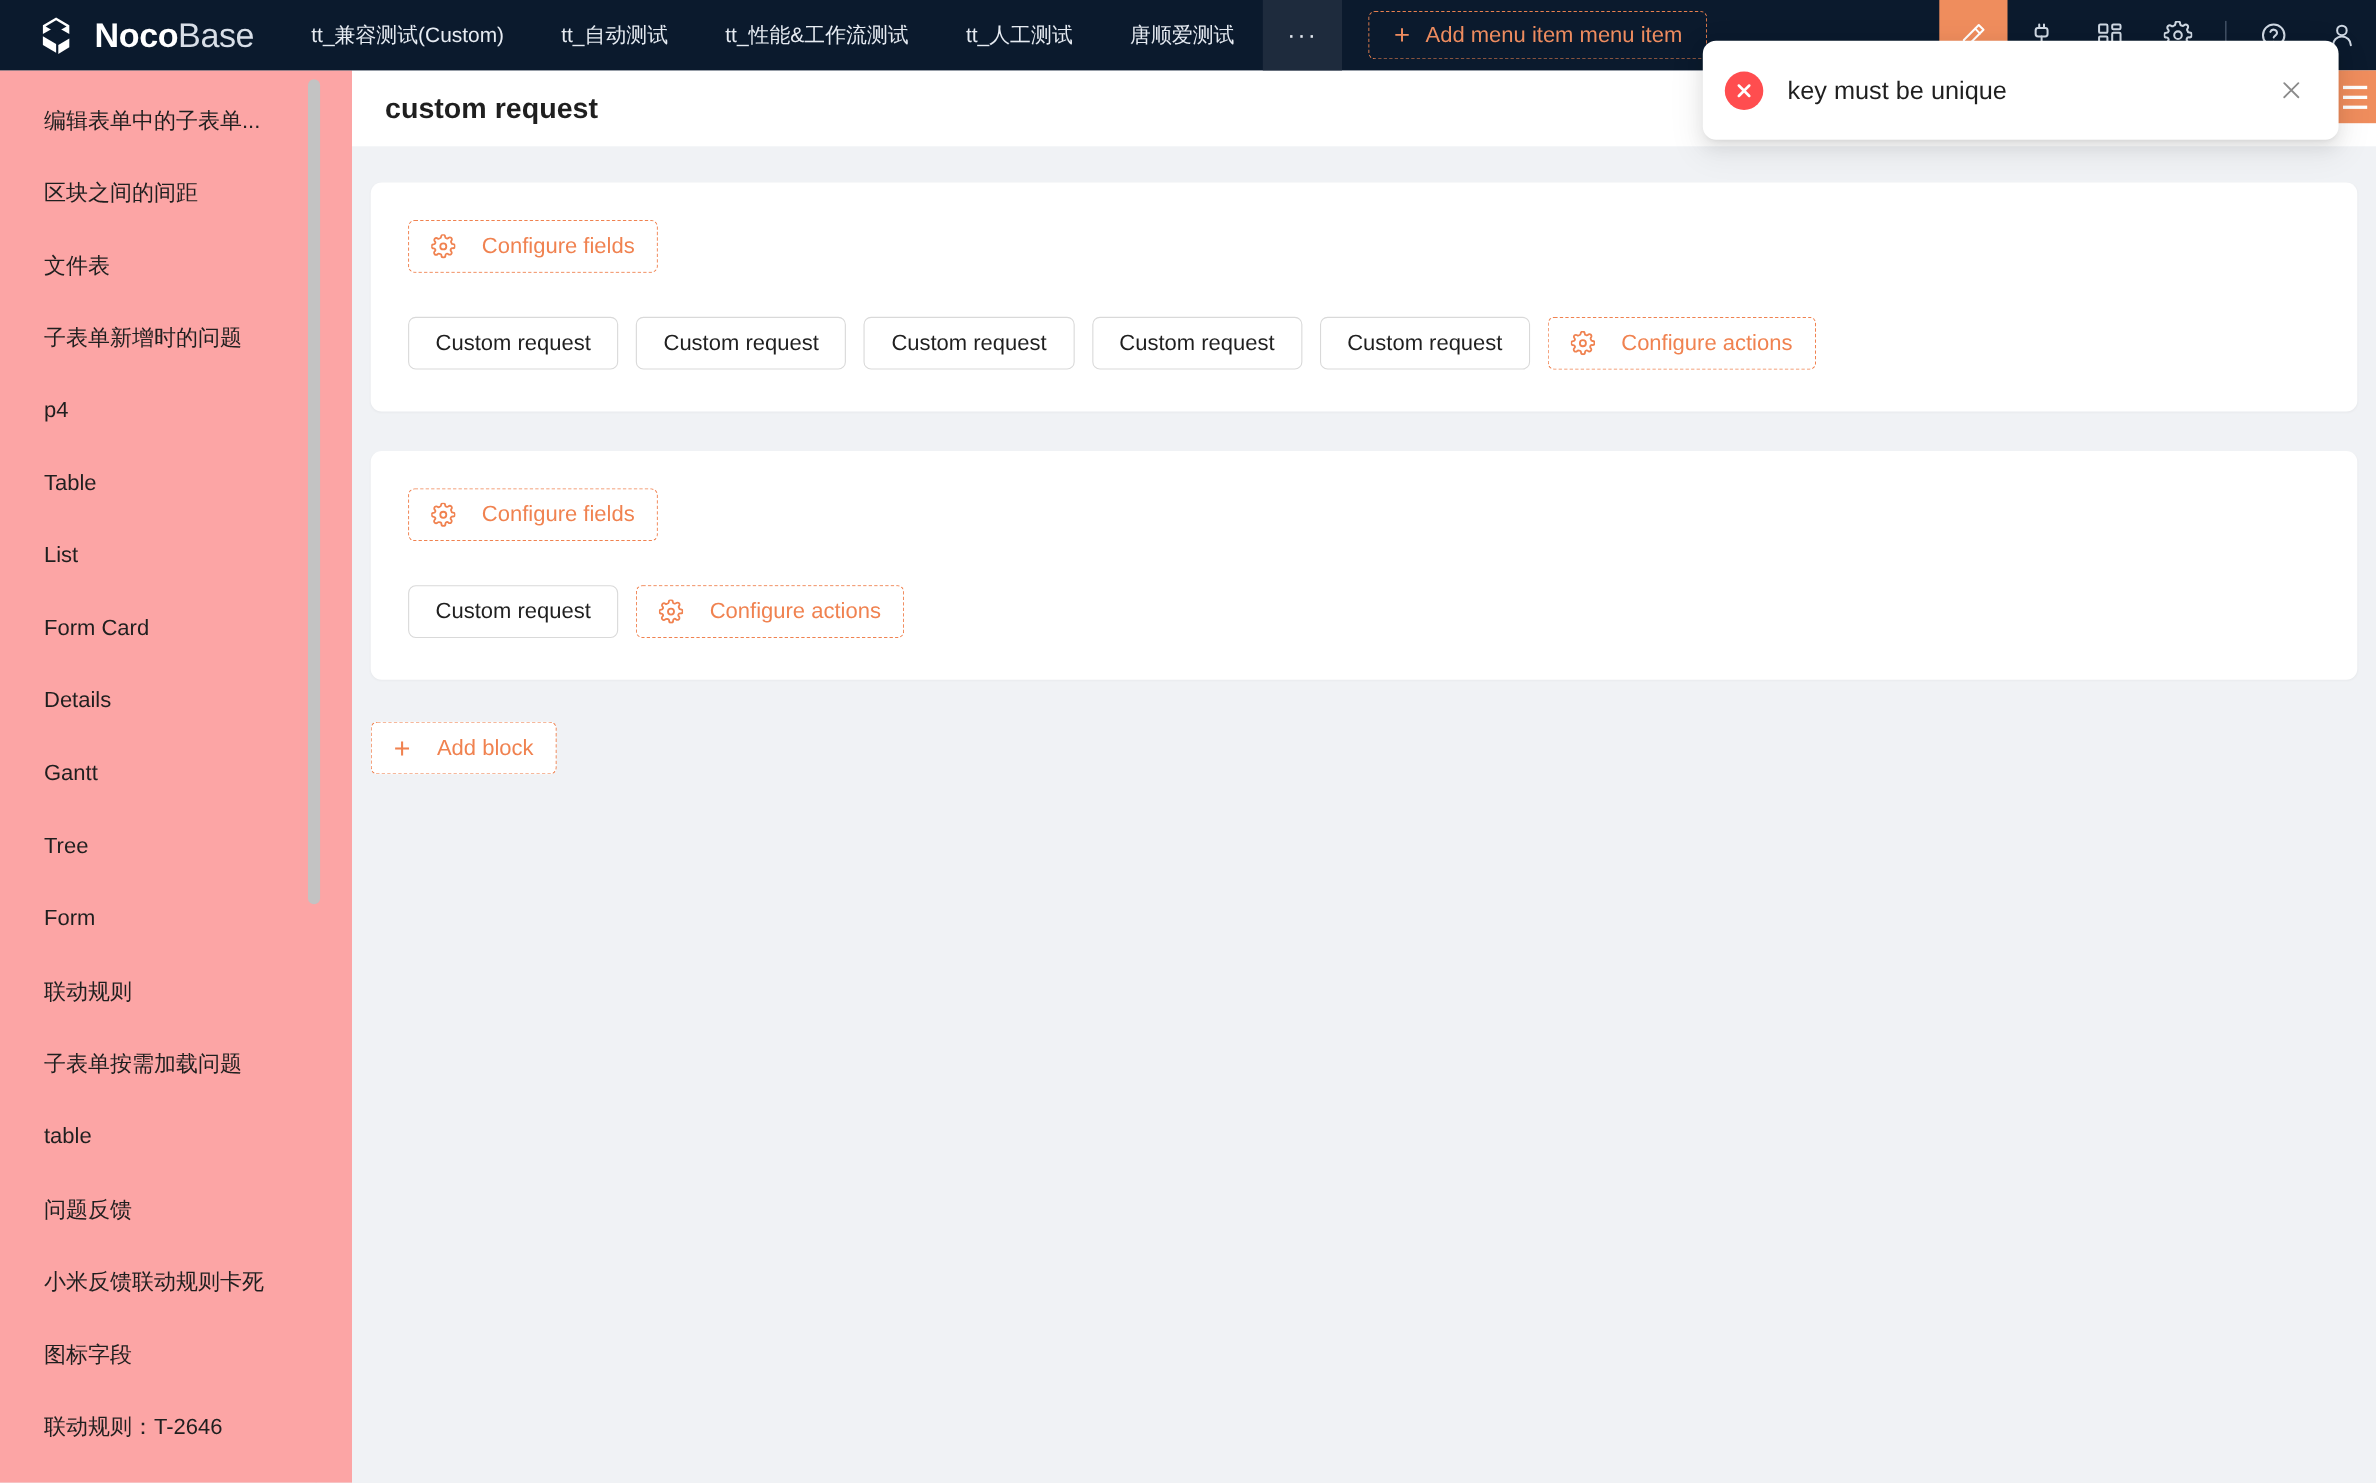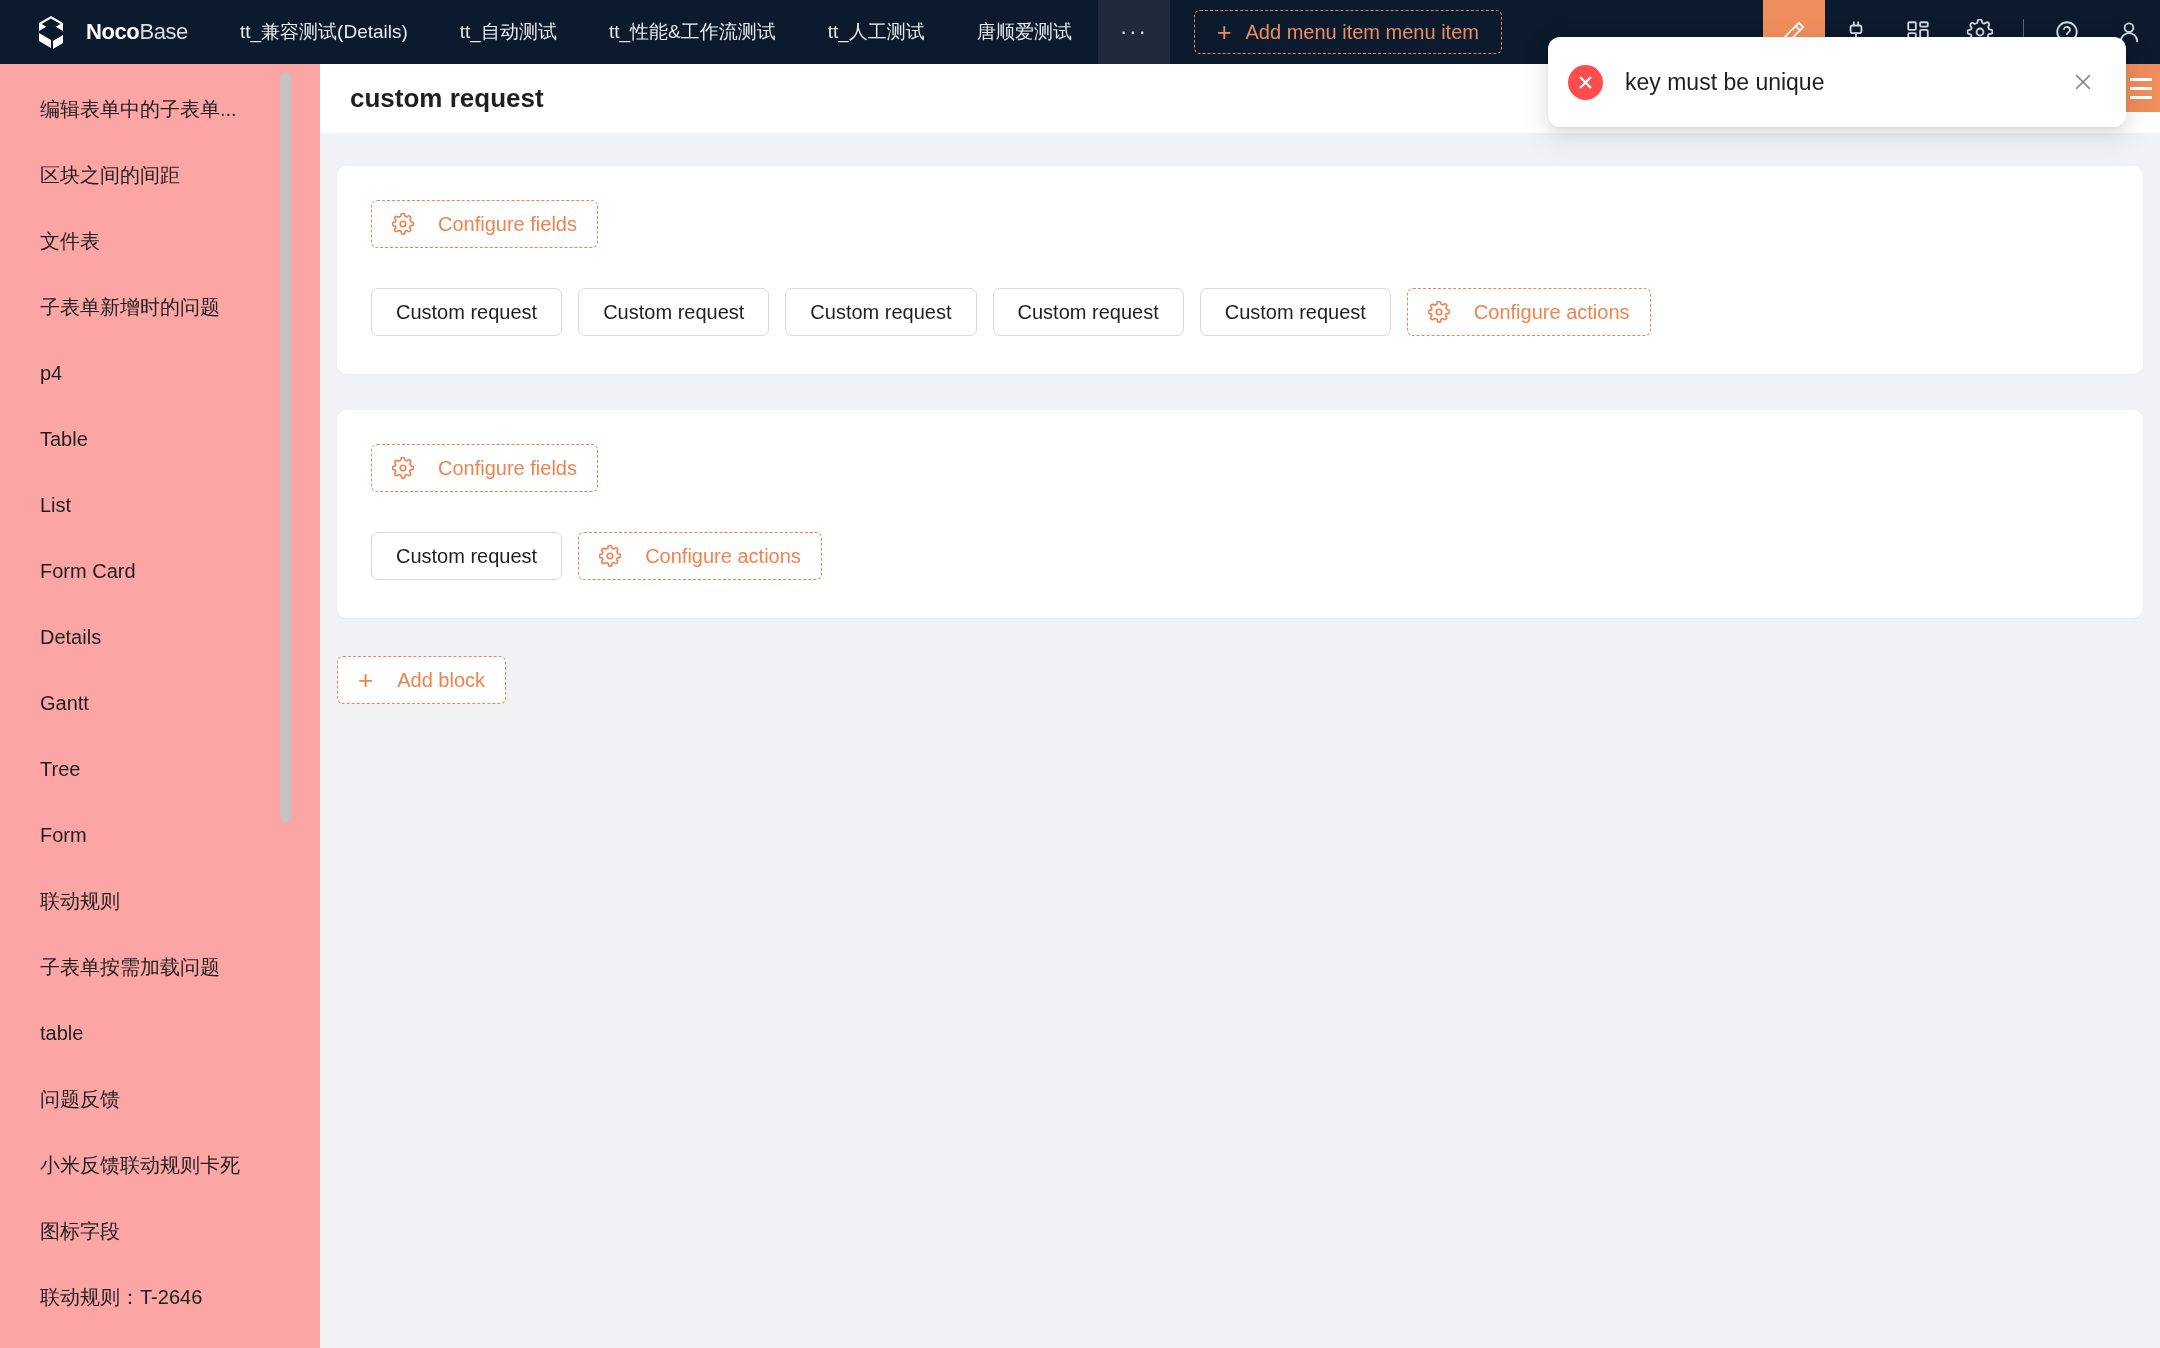--- a/index.html
+++ b/index.html
@@ -21,21 +21,21 @@
     z-index: 30;
   }
   .brand {
     display: flex; align-items: center; gap: 14px;
     padding: 0 26px 0 30px;
     height: 64px;
     flex: 0 0 auto;
   }
   .brand-logo { width: 42px; height: 42px; flex: 0 0 auto; }
   .brand-name {
-    font-size: 22px; letter-spacing: -0.4px; white-space: nowrap;
+    font-size: 31px; letter-spacing: -0.4px; white-space: nowrap;
     line-height: 1;
   }
   .brand-name .b1 { color: #ffffff; font-weight: 700; }
   .brand-name .b2 { color: #d8dee7; font-weight: 300; }
 
   .tabs { display: flex; align-items: stretch; flex: 0 0 auto; }
   .tab {
     display: flex; align-items: center;
     padding: 0 26px; height: 64px;
     color: #e6ebf2; font-size: 19px; white-space: nowrap;
@@ -201,21 +201,21 @@
           <path d="M21 7.5 L30.5 13 L21 18.5 L11.5 13 Z" fill="#0b1a2d"></path>
         </svg>
       </span>
       <span class="brand-name">
         <span class="b1">Noco</span><span class="b2">Base</span>
       </span>
     </div>
 
     <div class="tabs">
       <div class="tab">
-          <span>tt_兼容测试(Details)</span>
+          <span>tt_兼容测试(Custom)</span>
         </div>
       <div class="tab">
           <span>tt_自动测试</span>
         </div>
       <div class="tab">
           <span>tt_性能&amp;工作流测试</span>
         </div>
       <div class="tab">
           <span>tt_人工测试</span>
         </div>

